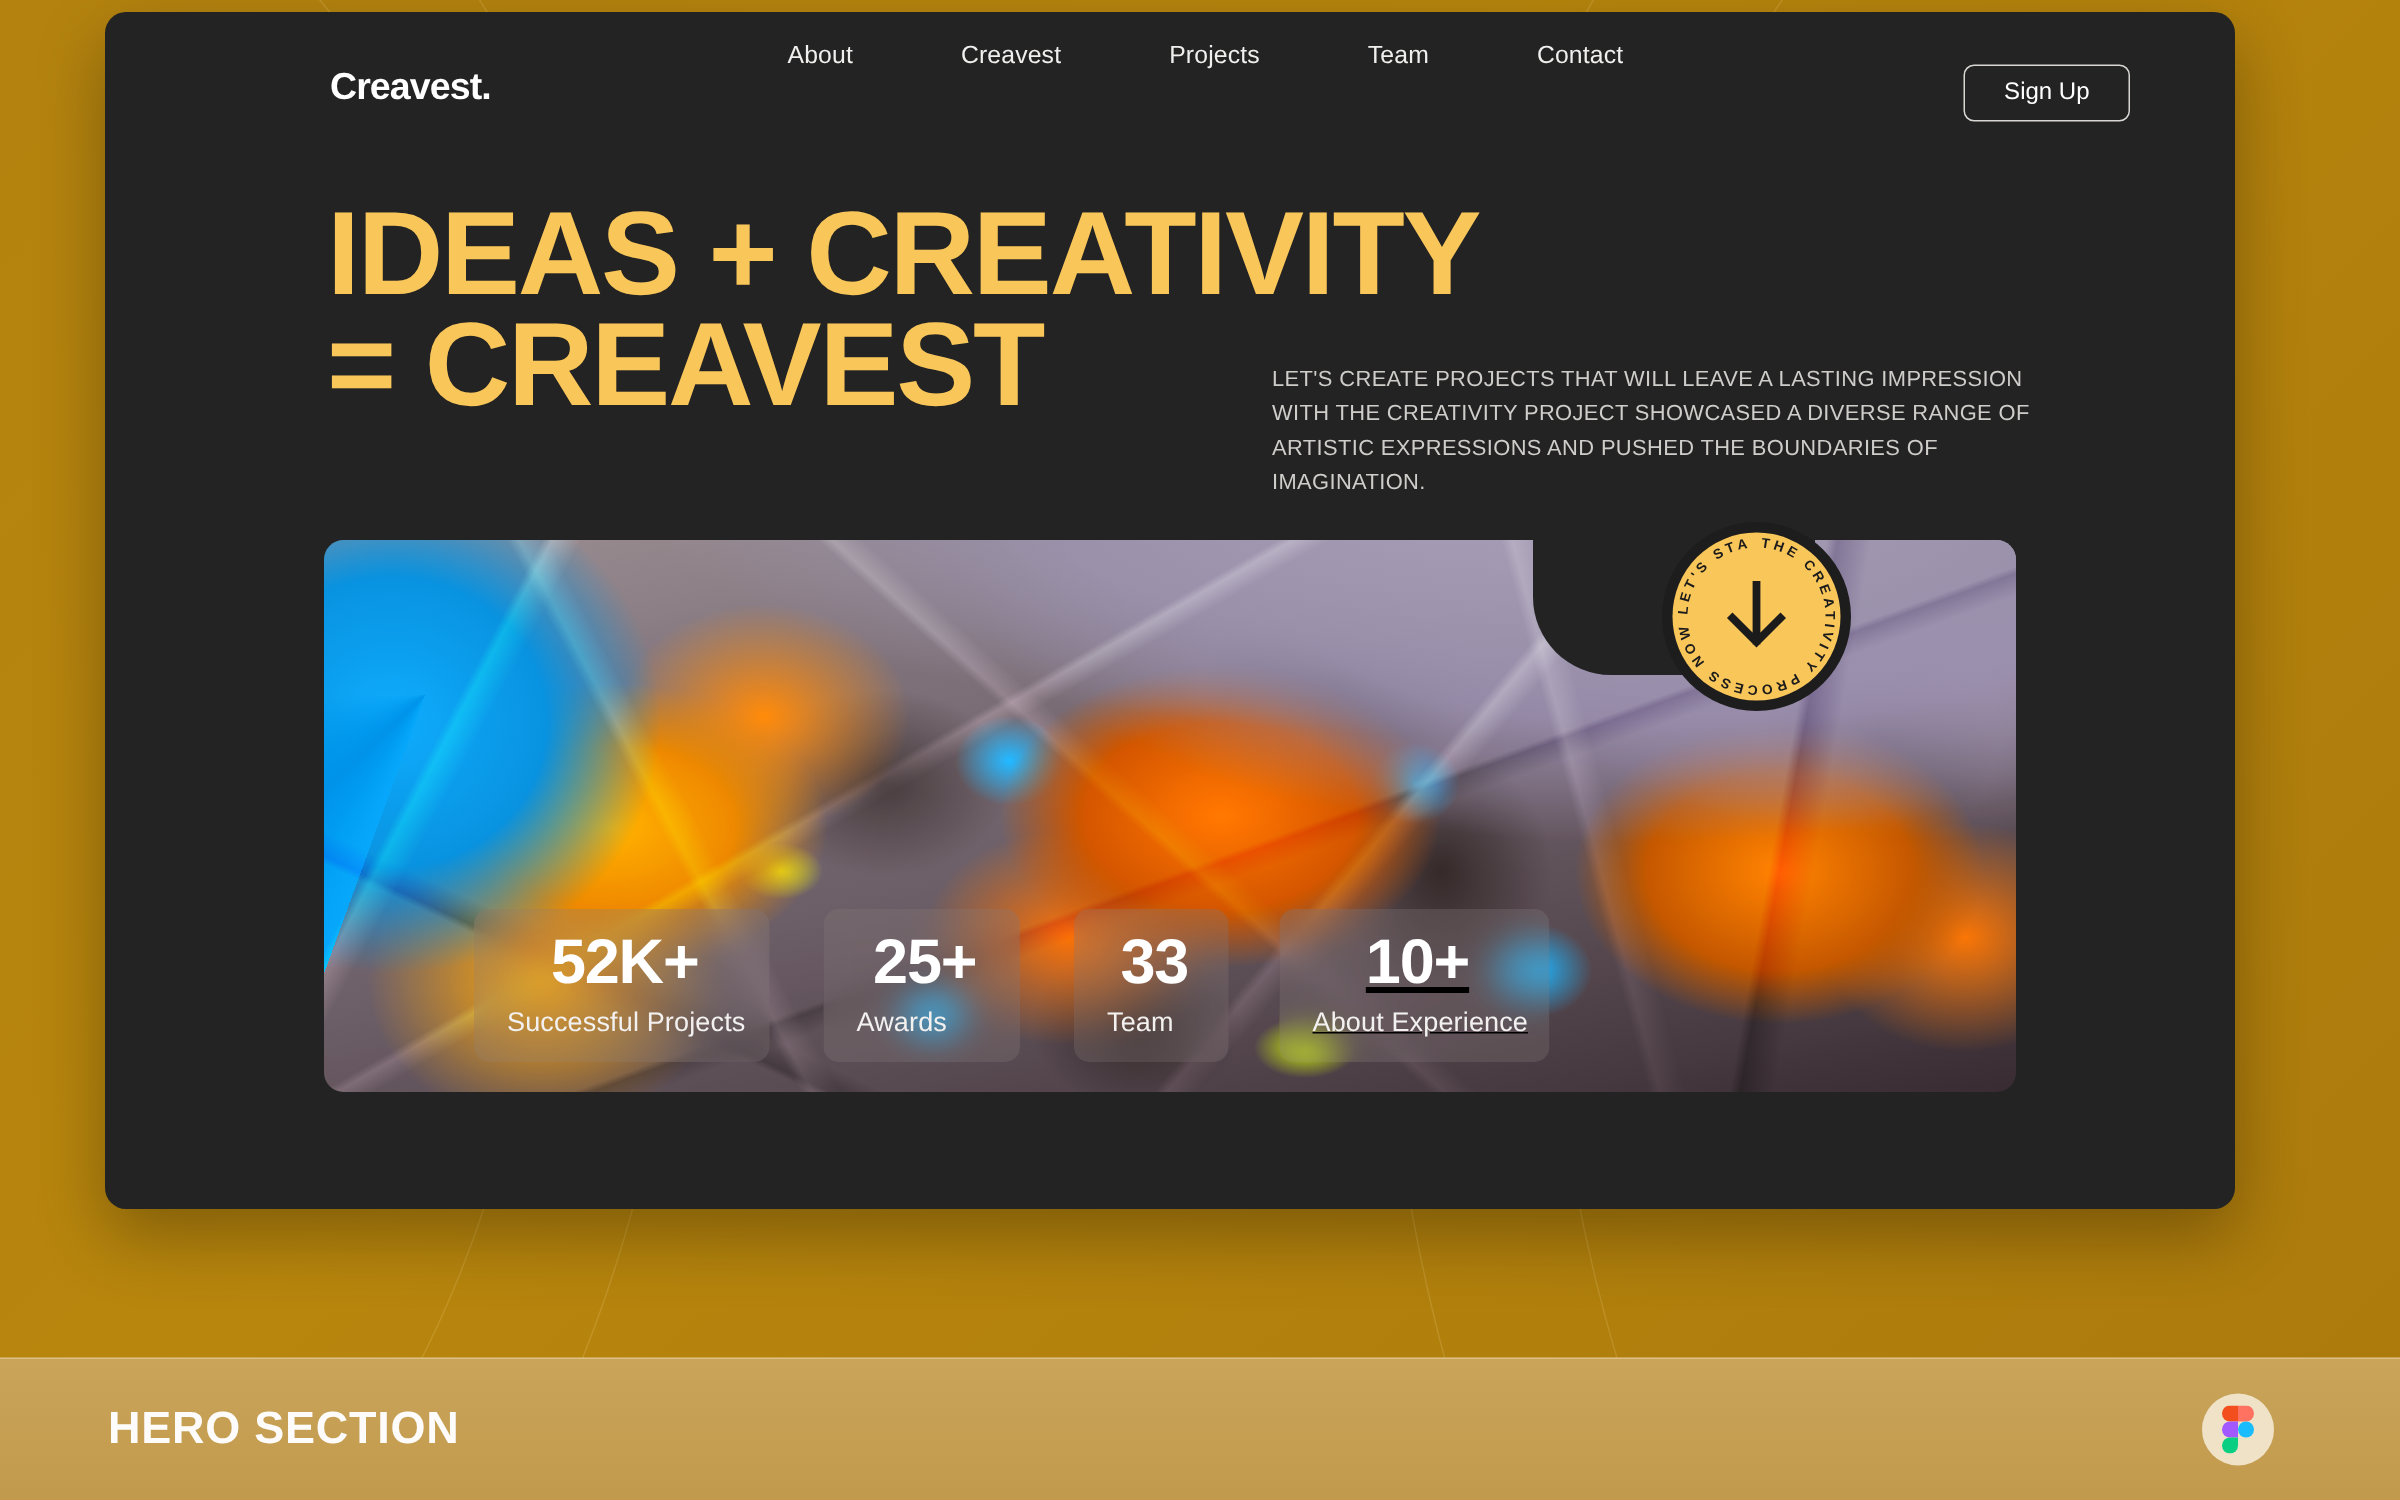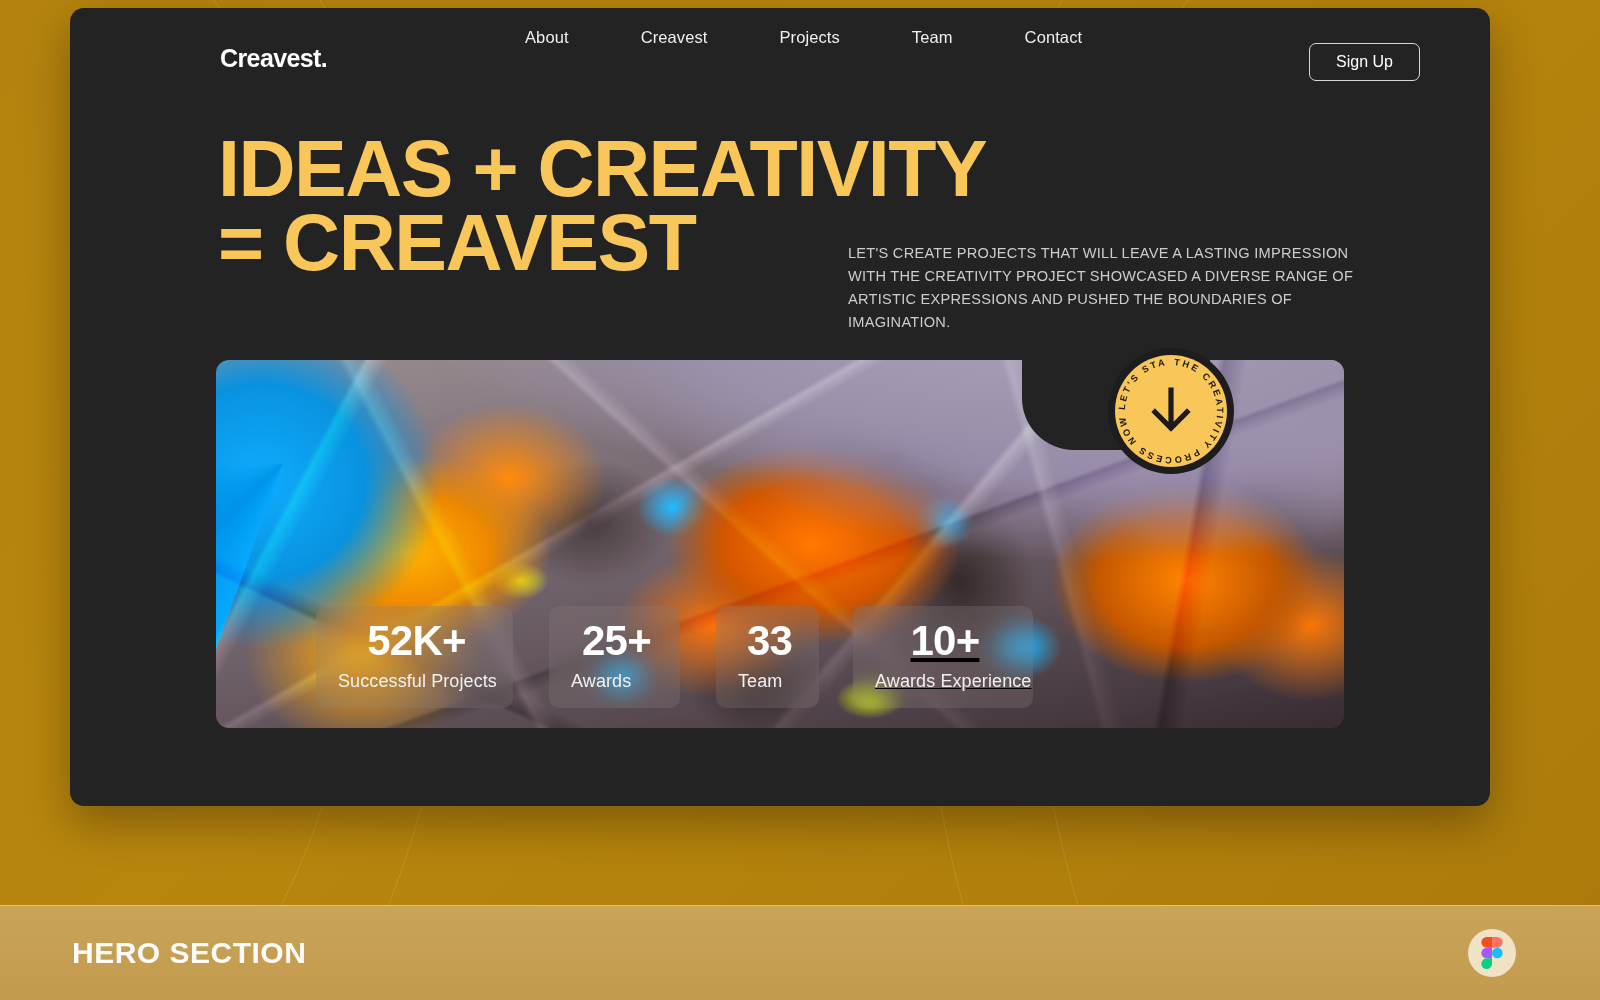--- a/index.html
+++ b/index.html
@@ -284,21 +284,21 @@
       <div class="stat-card c2">
         <div class="stat-value">25+</div>
         <div class="stat-label">Awards</div>
       </div>
       <div class="stat-card c3">
         <div class="stat-value">33</div>
         <div class="stat-label">Team</div>
       </div>
       <div class="stat-card c4">
         <div class="stat-value">10+</div>
-        <div class="stat-label">Awards Experience</div>
+        <div class="stat-label">About Experience</div>
       </div>
     </div>
   </div>
 
   <div id="creativity-badge">
     <div id="badge-ring"></div>
     <div id="badge-disc"></div>
     <svg id="badge-text-svg" viewBox="0 0 126 126">
       <defs>
         <path id="badgeCircle" d="M 63,63 m 0,-46 a 46,46 0 1,1 0,92 a 46,46 0 1,1 0,-92"></path>

